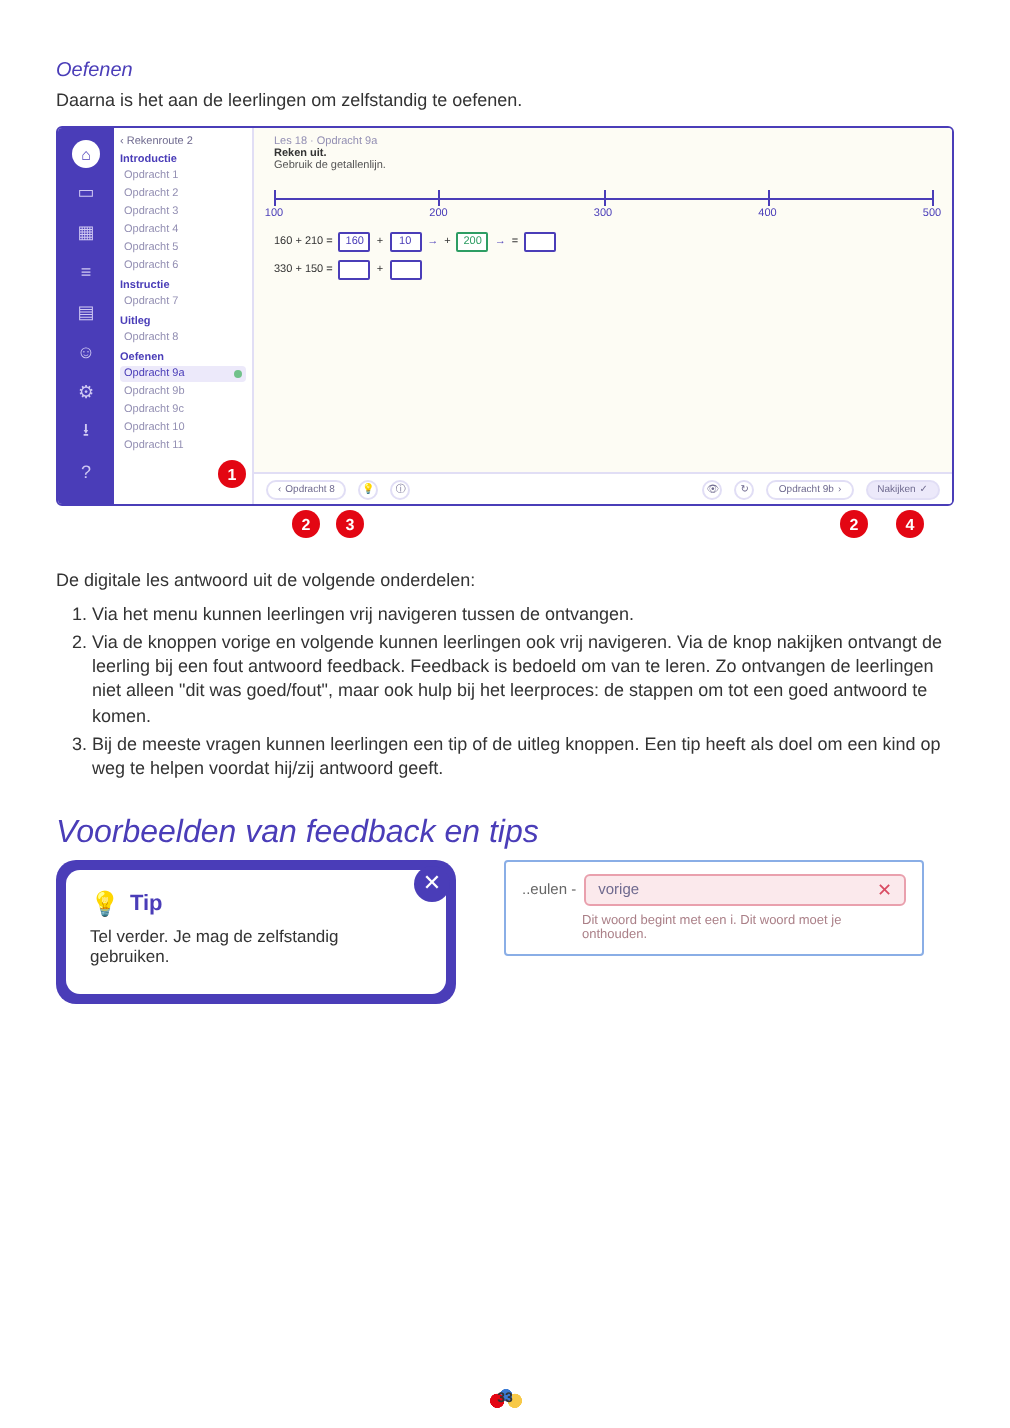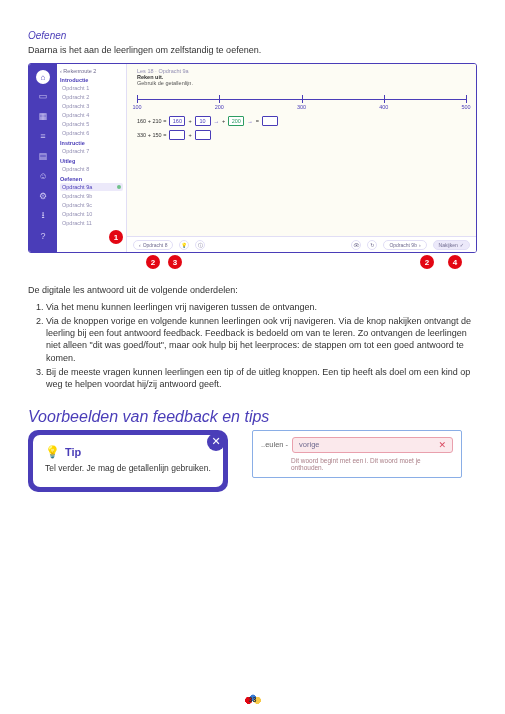--- a/index.html
+++ b/index.html
@@ -185,21 +185,21 @@
 
 <div class="fb-title">Voorbeelden van feedback en tips</div>
 <div class="fb-row">
   <div class="tip-card">
     <div class="tip-inner">
       <div class="close-x">✕</div>
       <div class="tip-head">
         <span style="font-size:12px;">💡</span>
         <span>Tip</span>
       </div>
-      <div class="tip-body">Tel verder. Je mag de getallenlijn gebruiken.</div>
+      <div class="tip-body">Tel verder. Je mag de zelfstandig gebruiken.</div>
     </div>
   </div>
 
   <div class="err-card">
     <div class="err-top">
       <span>..eulen -</span>
       <div class="err-input">
         <span>vorige</span>
         <span class="err-x">✕</span>
       </div>

